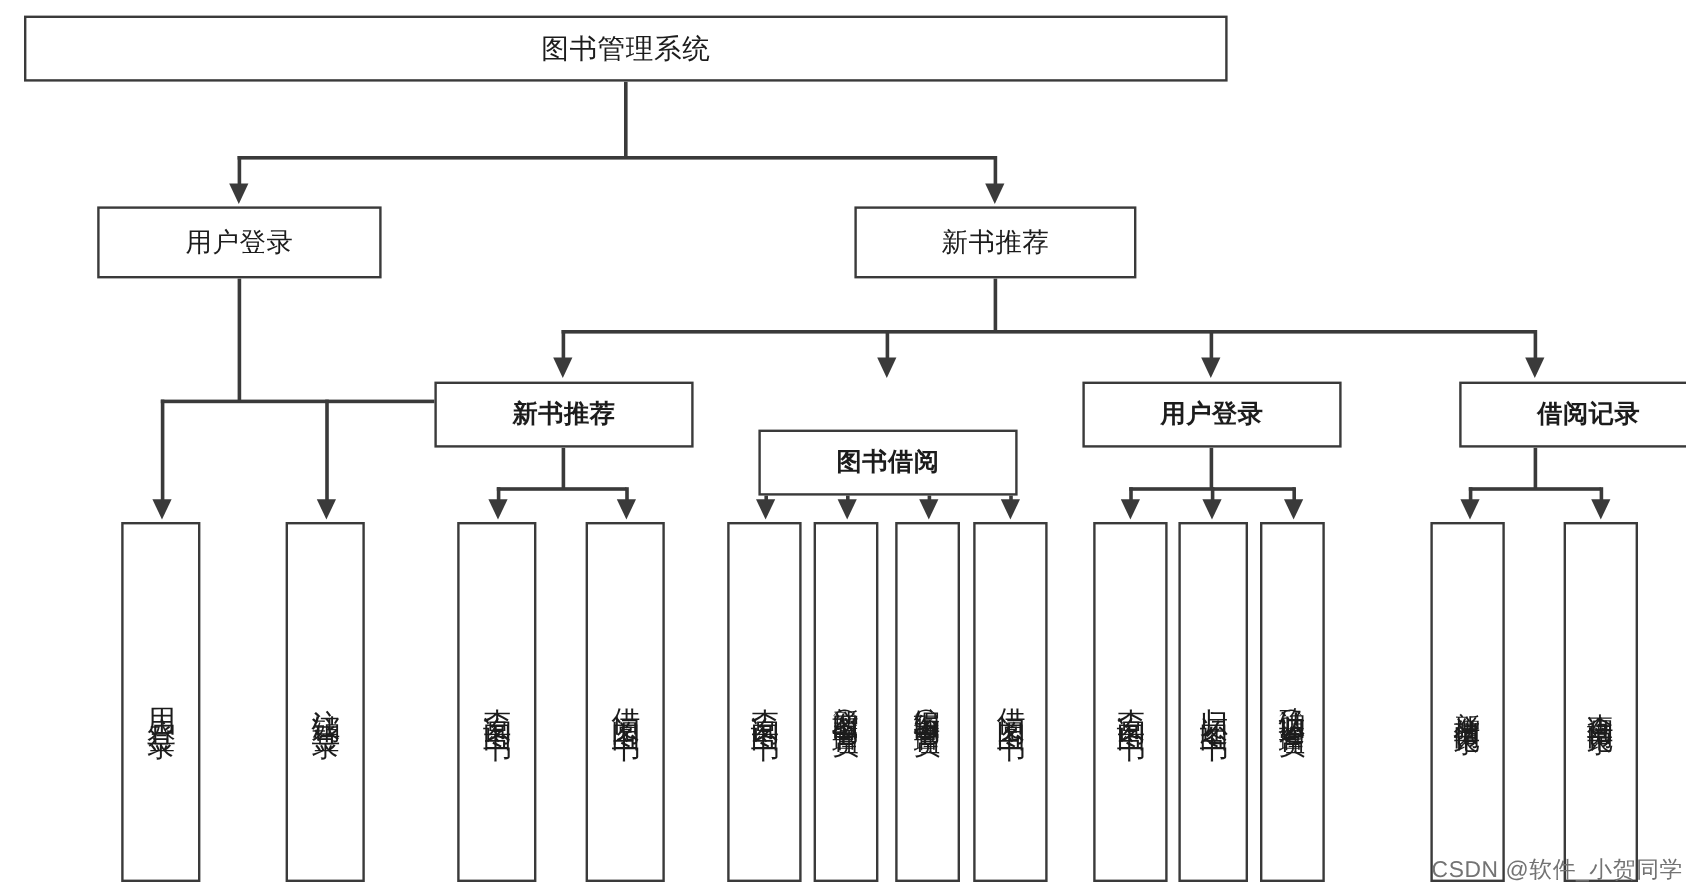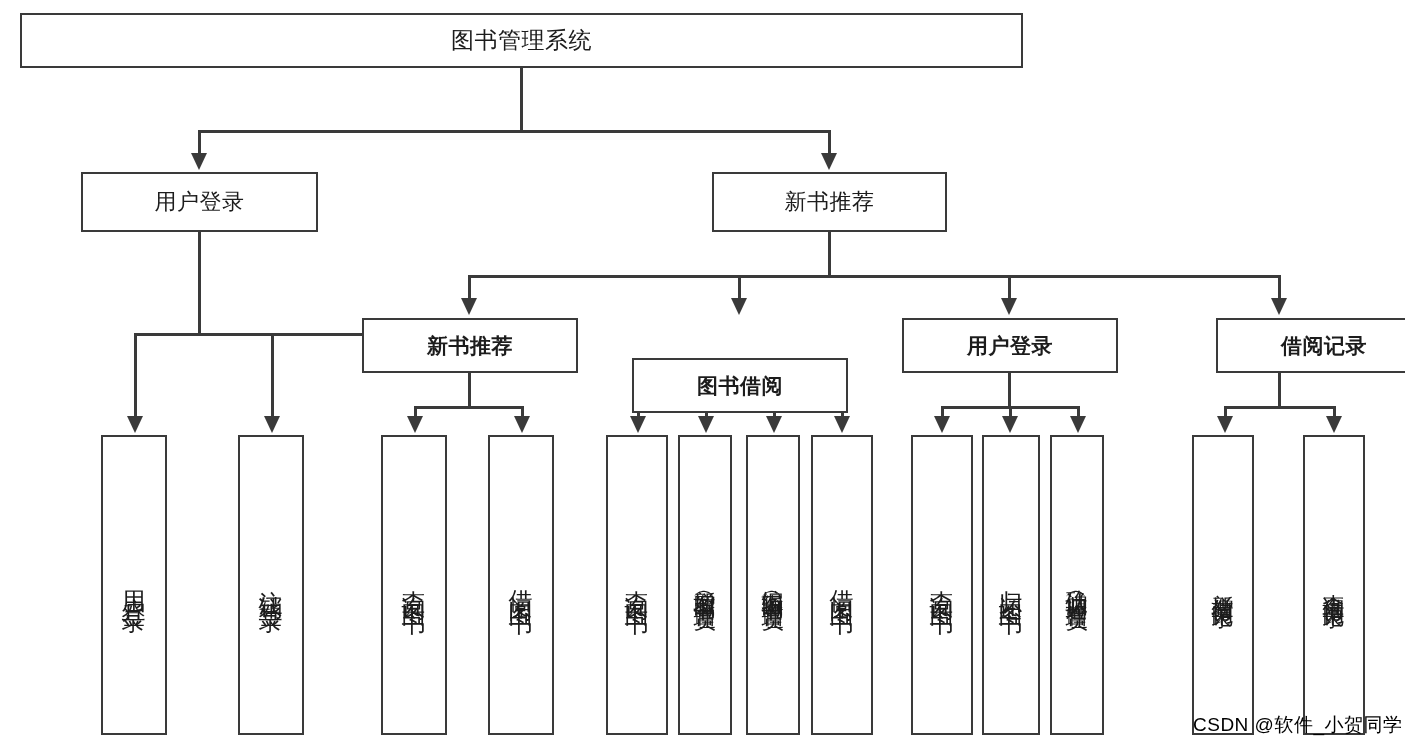--- a/index.html
+++ b/index.html
@@ -84,21 +84,21 @@
     border-right:8px solid transparent;
     border-top:17px solid #3a3a3a;
     z-index:2;
   }
 
   
   #watermark{
     position:absolute;
     left:1193px;top:712px;
     font-size:19px;
-    color:#000000;
+    color:#737373;
     white-space:nowrap;
     z-index:9;
     letter-spacing:0.5px;
   }
 </style>
 </head>
 <body>
 
 <div id="diagram">
 

